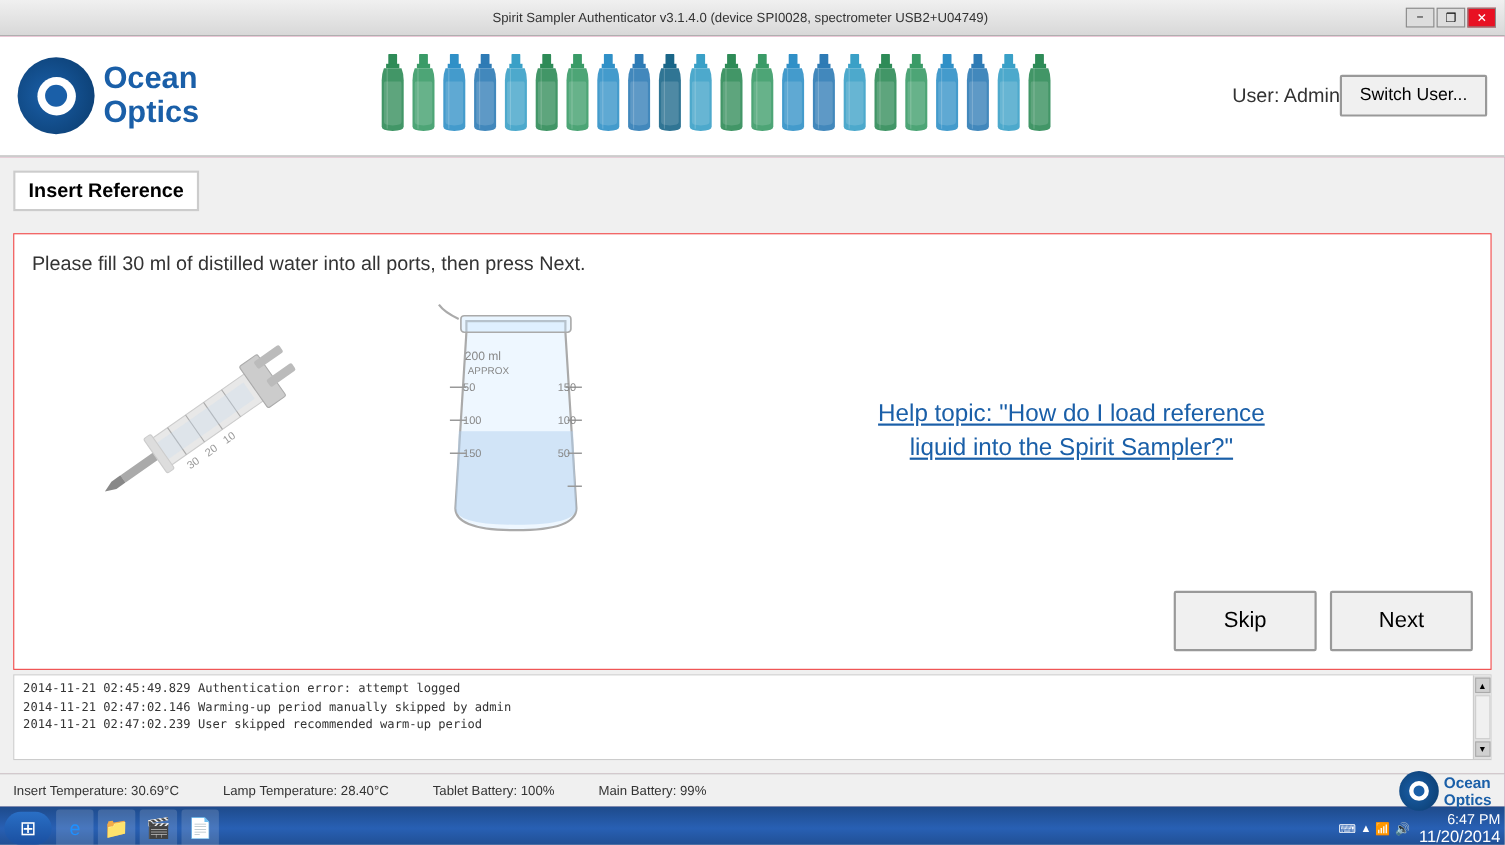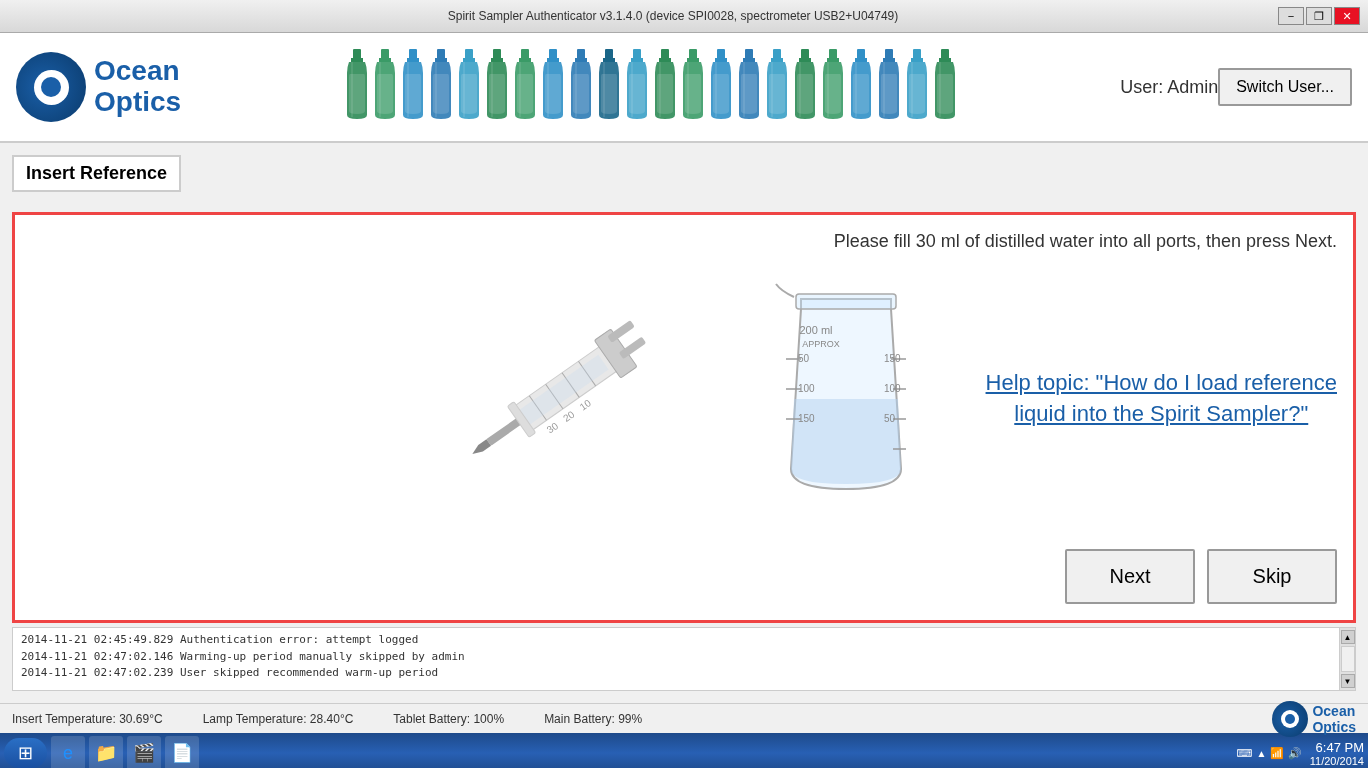--- a/index.html
+++ b/index.html
@@ -106,26 +106,25 @@
       padding: 6px 12px;
       font-size: 18px;
       font-weight: bold;
       display: inline-block;
       margin-bottom: 20px;
       align-self: flex-start;
     }
 
     .main-panel {
       background: white;
-      border: 3px solid #ef4444;
+      border: 1px solid #ef4444;
       flex: 1;
       padding: 16px;
       display: flex;
       flex-direction: column;
-      align-items: flex-end;
     }
 
     .instruction-text {
       font-size: 18px;
       color: #333;
       margin-bottom: 16px;
     }
 
     .images-row {
       display: flex;
@@ -180,21 +179,21 @@
       background: #f0f0f0;
       cursor: pointer;
       border-radius: 2px;
       min-width: 130px;
     }
 
     
     .log-area {
       background: white;
       border: 1px solid #ccc;
-      height: 64px;
+      height: 78px;
       margin: 4px 0 0 0;
       position: relative;
       display: flex;
     }
     .log-text {
       flex: 1;
       padding: 4px 8px;
       font-size: 11px;
       color: #333;
       font-family: monospace;
@@ -265,21 +264,21 @@
     .taskbar-right {
       margin-left: auto;
       display: flex;
       align-items: center;
       gap: 8px;
       color: white;
       font-size: 12px;
     }
     .clock { text-align: right; }
     .time { font-size: 13px; }
-    .date-str { font-size: 11px; }
+    .date-str { font-size: 15px; }
     .tray-icons { display: flex; gap: 4px; align-items: center; }
 
     
     .bottle-svg { width: 26px; height: 72px; }
   </style>
 </head>
 <body>
 
 <div class="title-bar">
   <div style="width:60px"></div>
@@ -537,22 +536,22 @@
         </div>
 
         <div class="help-area">
           <a class="help-link">
             Help topic: "How do I load reference<br>liquid into the Spirit Sampler?"
           </a>
         </div>
       </div>
 
       <div class="buttons-row">
+        <button class="action-btn">Skip</button>
         <button class="action-btn">Next</button>
-        <button class="action-btn">Skip</button>
       </div>
     </div>
 
     <div class="log-area">
       <div class="log-text" id="log-container">
           <div style="line-height: 1.5;">2014-11-21 02:45:49.829 Authentication error: attempt logged</div>
           <div style="line-height: 1.5;">2014-11-21 02:47:02.146 Warming-up period manually skipped by admin</div>
           <div style="line-height: 1.5;">2014-11-21 02:47:02.239 User skipped recommended warm-up period</div>
         </div>
       <div class="log-scrollbar">

